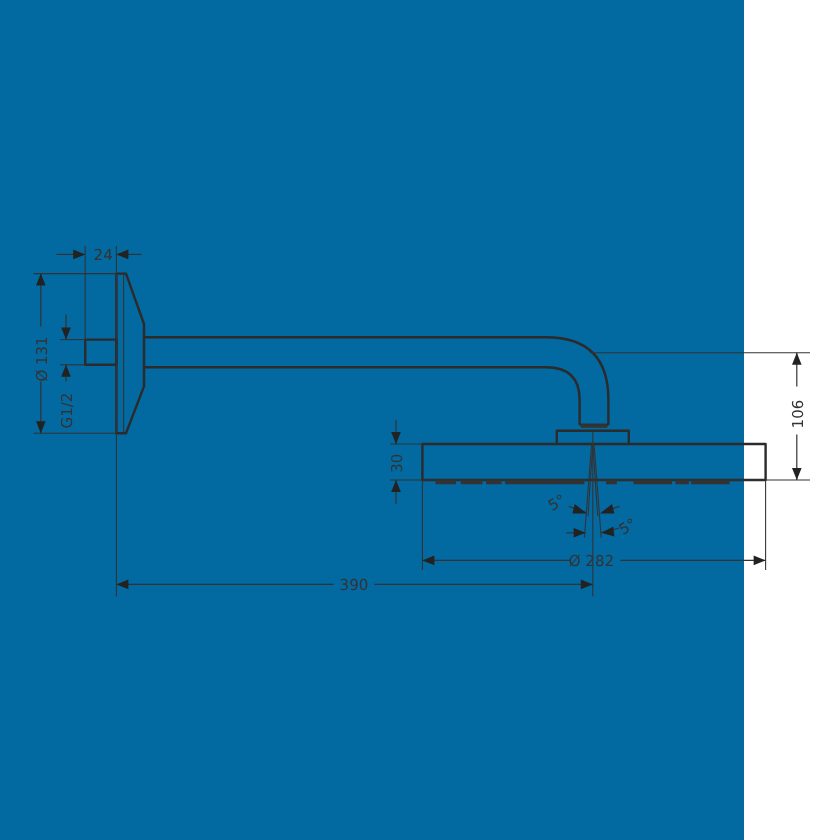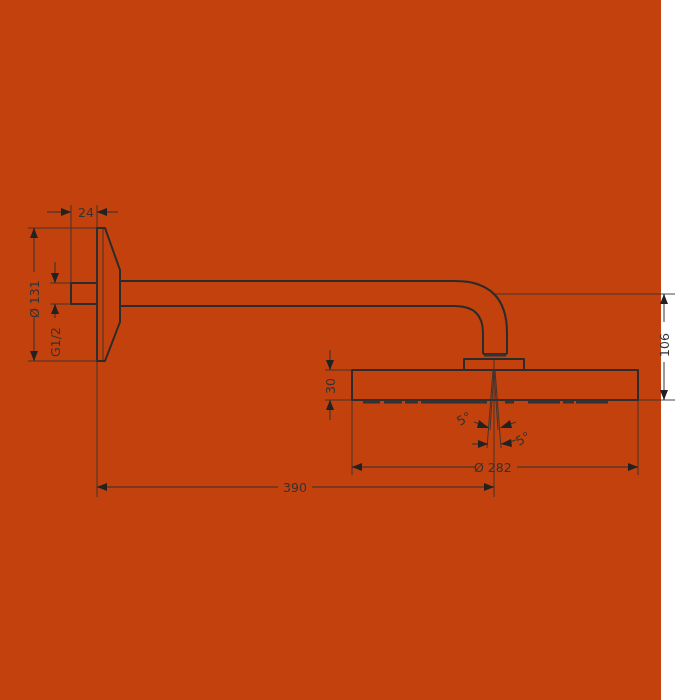--- a/index.html
+++ b/index.html
@@ -1,17 +1,17 @@
 <!DOCTYPE html>
 <html><head>
   <meta charset="utf-8">
   <style>
     html, body { margin: 0; padding: 0; background: #ffffff; }
     body { width: 700px; height: 700px; overflow: hidden; }
-    .canvas { position: relative; width: 620px; height: 700px; background: #c2410c; padding-left: 41px; }
+    .canvas { position: relative; width: 620px; height: 700px; background: #0369a1; }
     svg { position: absolute; left: 0; top: 0; }
     .outline { fill: none; stroke: #2b2b2b; stroke-width: 2; stroke-linejoin: round; }
     .thin { fill: none; stroke: #333; stroke-width: 0.9; }
     .dimline { fill: none; stroke: #333; stroke-width: 1; }
     .arrow { fill: #222; stroke: none; }
     .dimtext { font-family: "DejaVu Sans", sans-serif; font-size: 12.5px; fill: #333; }
     .nozzle { stroke: #333; stroke-width: 3; fill: none; }
   </style>
 </head>
 <body>

